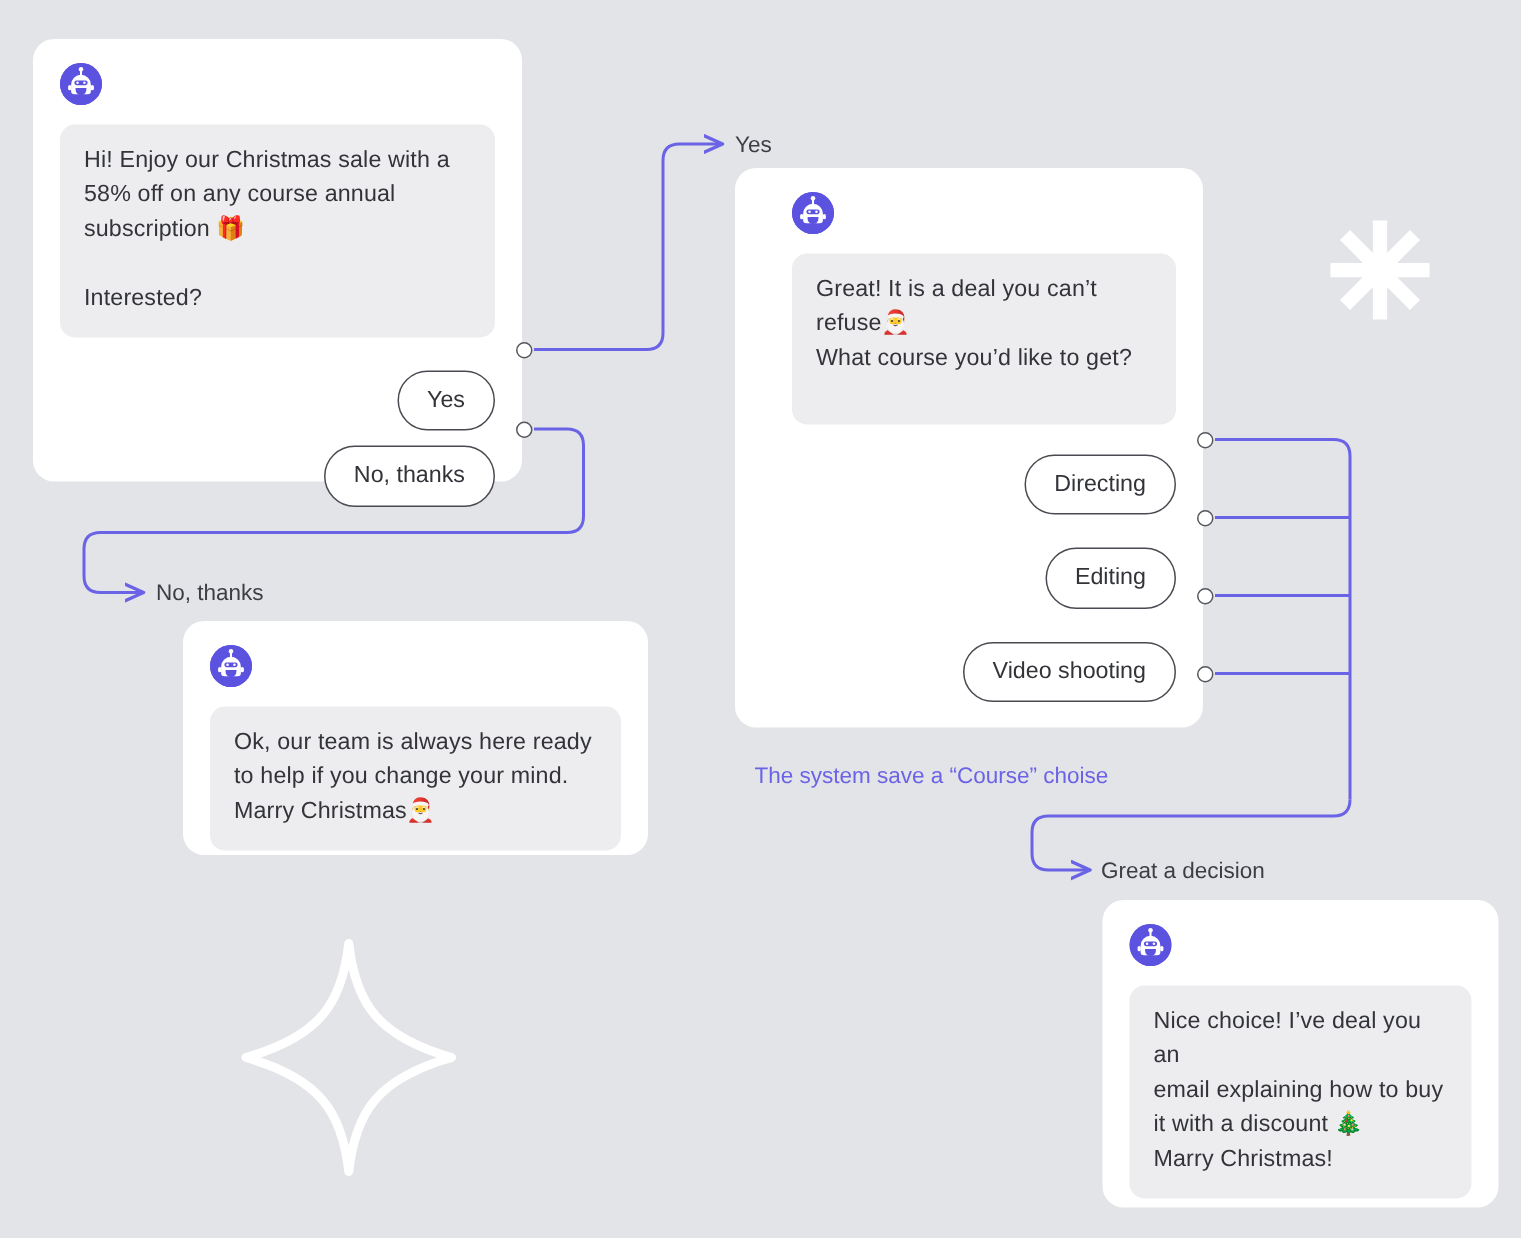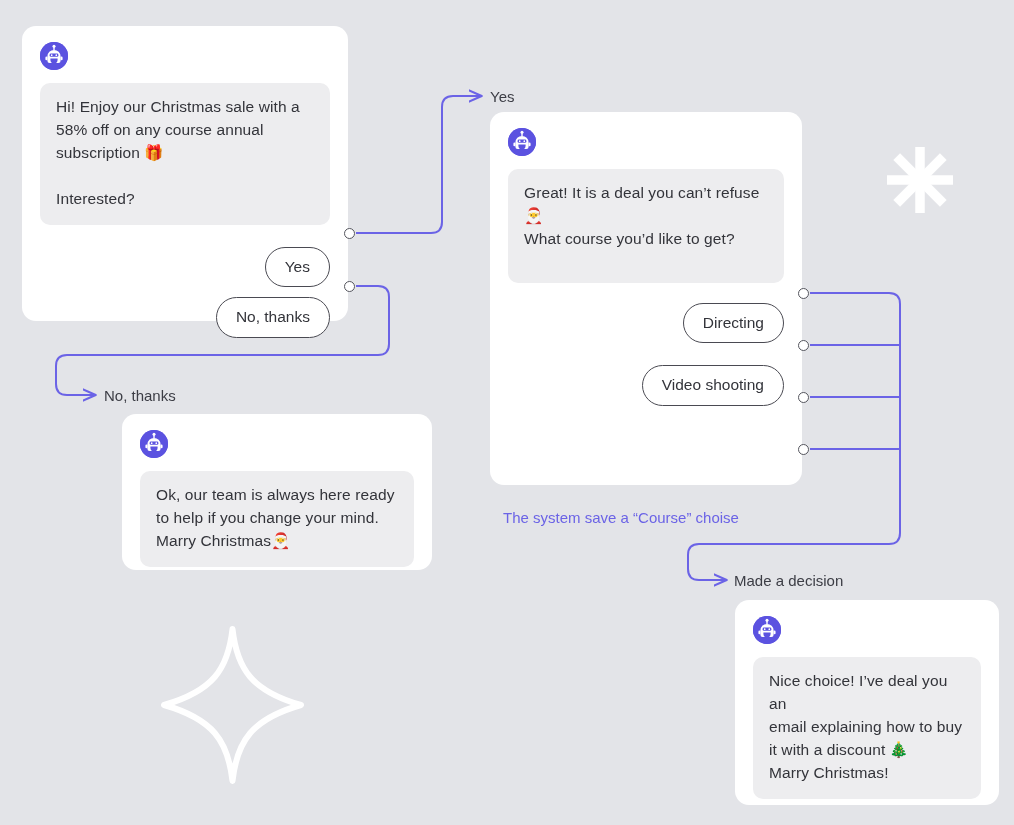--- a/index.html
+++ b/index.html
@@ -115,21 +115,21 @@
     position: absolute;
     color: #6b63e6;
     font-size: 15px;
     line-height: 1;
     white-space: nowrap;
     z-index: 4;
   }
 
   
   #card-welcome   { left: 22px;  top: 26px;  width: 326px; height: 295px; }
-  #card-course    { left: 490px; top: 112px; width: 312px; height: 373px; }
+  #card-course    { left: 490px; top: 112px; width: 312px; height: 373px; padding-left: 20px; }
   #card-decline   { left: 122px; top: 414px; width: 310px; height: 156px; }
   #card-confirm   { left: 735px; top: 600px; width: 264px; height: 205px; }
 
   .card-inner {
     padding: 16px 18px 18px 18px;
     display: flex;
     flex-direction: column;
     height: 100%;
   }
   .av-row { margin-bottom: 13px; }
@@ -178,21 +178,21 @@
     <path d="M 810 449 L 900 449" fill="none" stroke="#6b63e6" stroke-width="2"></path>
 
     <path d="M 900 533 Q 900 544 889 544 L 699 544 Q 688 544 688 555
              L 688 569 Q 688 580 699 580 L 726 580" fill="none" stroke="#6b63e6" stroke-width="2" marker-end="url(#arrow)"></path>
   </svg>
 
   <div class="edge-label" style="left:490px; top:89px;">Yes</div>
 
   <div class="edge-label" style="left:104px; top:388px;">No, thanks</div>
 
-  <div class="edge-label" style="left:734px; top:573px;">Made a decision</div>
+  <div class="edge-label" style="left:734px; top:573px;">Great a decision</div>
 
   <div class="card" id="card-welcome">
     <div class="card-inner">
       <div class="av-row">
         <div class="avatar">
           <svg viewBox="0 0 28 28" aria-hidden="true">
             <circle cx="14" cy="14" r="14" fill="#5b52e0"></circle>
             <rect x="13.3" y="4.4" width="1.4" height="3.6" fill="#ffffff"></rect>
             <circle cx="14" cy="4.2" r="1.5" fill="#ffffff"></circle>
             <path d="M7.4 14.5 a6.6 6.6 0 0 1 13.2 0 v4.2 a2.2 2.2 0 0 1 -2.2 2.2 h-8.8 a2.2 2.2 0 0 1 -2.2 -2.2 z" fill="#ffffff"></path>
@@ -238,20 +238,21 @@
             <rect x="20.5" y="14.6" width="2.1" height="3.6" rx="1.05" fill="#ffffff"></rect>
           </svg>
         </div>
       </div>
 
       <div class="bubble" style="padding-bottom:32px;">Great! It is a deal you can’t refuse🎅
 What course you’d like to get?</div>
 
       <div class="btn-col" style="margin-top:20px; gap:22px;">
         <button class="reply-btn">Directing</button>
+        <button class="reply-btn">Editing</button>
         <button class="reply-btn">Video shooting</button>
       </div>
     </div>
   </div>
   <div class="port" style="left:798px; top:288px;"></div>
   <div class="port" style="left:798px; top:340px;"></div>
   <div class="port" style="left:798px; top:392px;"></div>
   <div class="port" style="left:798px; top:444px;"></div>
 
   <div class="note" style="left:503px; top:510px;">The system save a “Course” choise</div>

